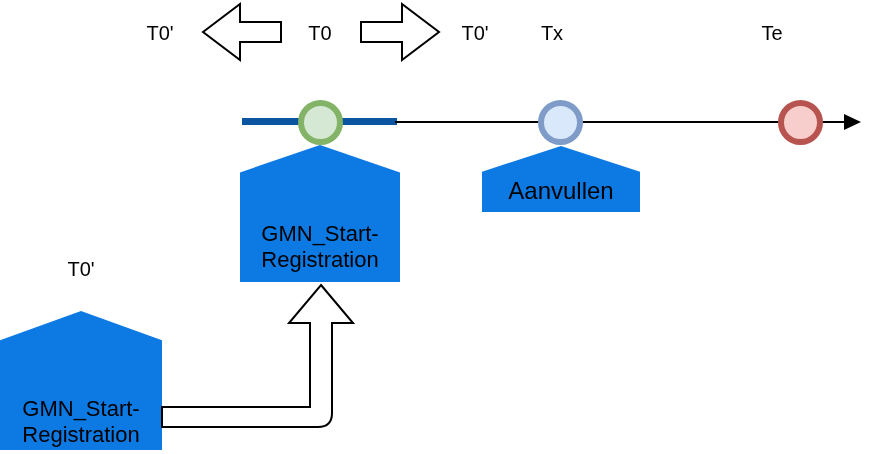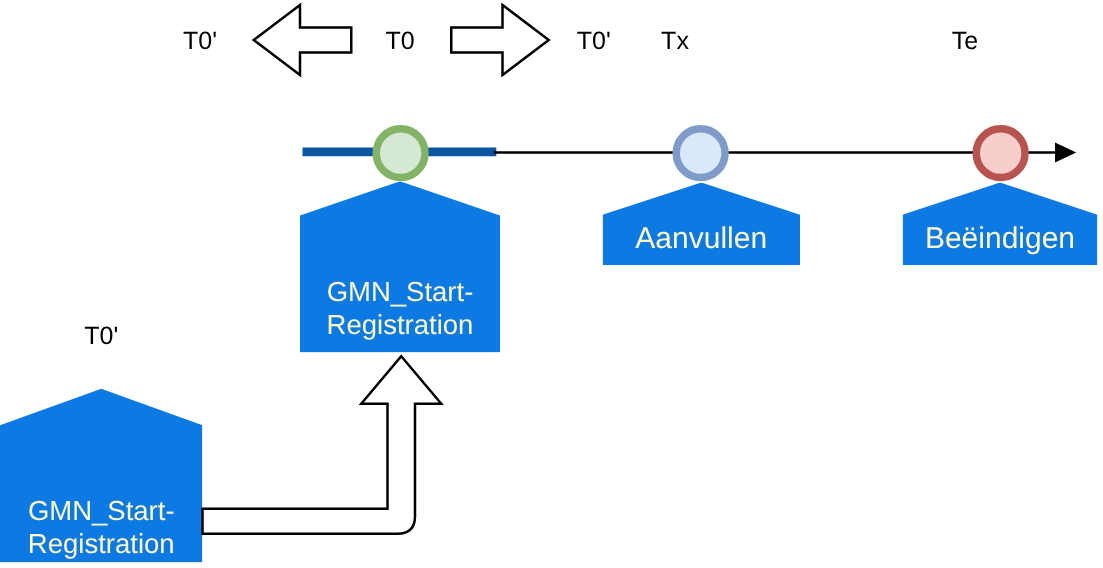--- a/index.html
+++ b/index.html
@@ -62,21 +62,21 @@
     border-style:solid;
     z-index:3;
   }
   .marker-green{left:298px;top:100px;border-color:#82b366;background:#d5e8d4;}
   .marker-blue{left:538px;top:100px;border-color:#7f9cc9;background:#dae8fc;}
   .marker-red{left:778px;top:100px;border-color:#b85450;background:#f8cecc;}
   
   .pent{
     position:absolute;
     background:#0d7ae4;
-    color:#fef9c3;
+    color:#000000;
     display:flex;
     flex-direction:column;
     align-items:center;
     justify-content:flex-end;
     text-align:center;
     z-index:2;
   }
   .pent-start{
     left:240px;top:145px;width:160px;height:137px;
     clip-path:polygon(50% 0%,100% 20%,100% 100%,0% 100%,0% 20%);
@@ -105,21 +105,21 @@
   svg{display:block;}
 </style>
 </head>
 <body>
 
 <div class="canvas">
 
   <div class="top-label" style="left:160px;">T0'</div>
   <div class="top-label" style="left:320px;">T0</div>
   <div class="top-label" style="left:475px;">T0'</div>
-  <div class="top-label" style="left:540px;">Tx</div>
+  <div class="top-label" style="left:552px;">Tx</div>
   <div class="top-label" style="left:772px;">Te</div>
 
   <svg class="abs" style="left:200px;top:1px;" width="84" height="62" viewBox="0 0 84 62">
     <polygon points="3,31 40,3 40,21 81,21 81,41 40,41 40,59" fill="#ffffff" stroke="#000000" stroke-width="2"></polygon>
   </svg>
   <svg class="abs" style="left:358px;top:1px;" width="84" height="62" viewBox="0 0 84 62">
     <polygon points="3,21 44,21 44,3 81,31 44,59 44,41 3,41" fill="#ffffff" stroke="#000000" stroke-width="2"></polygon>
   </svg>
 
   <div class="tl-blue"></div>
@@ -132,23 +132,20 @@
 
   <div class="pent pent-start two-line">
     <span>GMN_Start-</span>
     <span>Registration</span>
   </div>
 
   <div class="pent pent-aanvullen">
     <span>Aanvullen</span>
   </div>
 
-  <div class="pent pent-beeindigen">
-    <span>Beëindigen</span>
-  </div>
 
   <div class="bottom-time-label">T0'</div>
 
   <div class="pent pent-previous two-line">
     <span>GMN_Start-</span>
     <span>Registration</span>
   </div>
 
   <svg class="abs" style="left:155px;top:278px;z-index:4;" width="210" height="160" viewBox="0 0 210 160">
     <path d="M166 7 L198 45 L177 45 L177 135 Q177 149 163 149 L7 149 L7 129 L155 129 L155 45 L134 45 Z" fill="#ffffff" stroke="#000000" stroke-width="2" stroke-linejoin="miter"></path>

